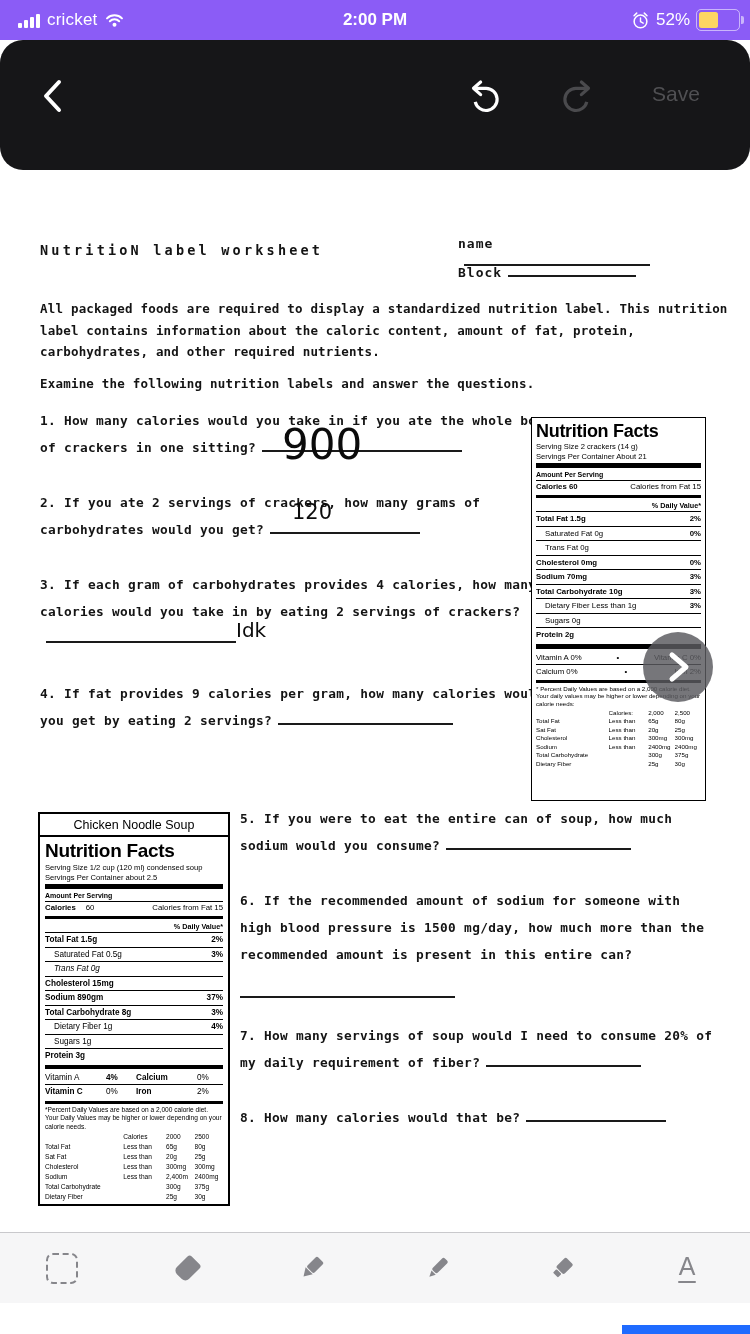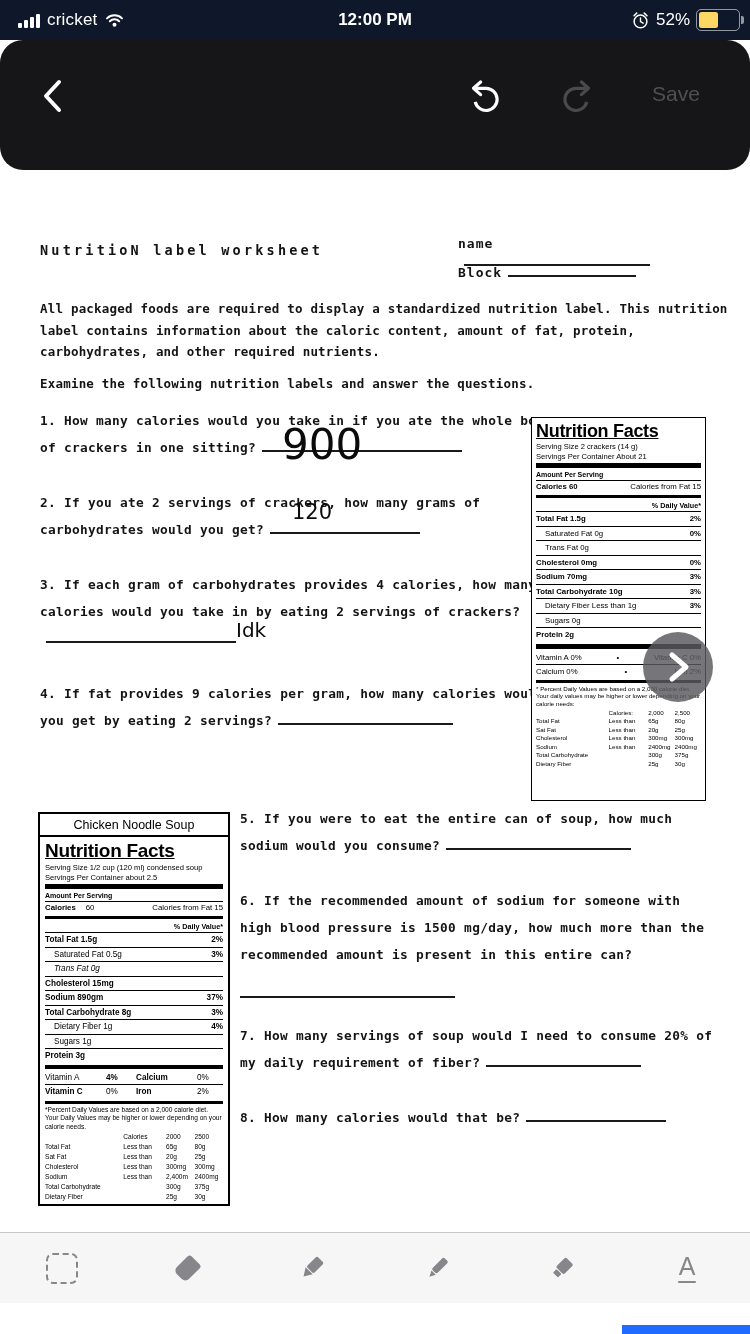--- a/index.html
+++ b/index.html
@@ -1,20 +1,20 @@
 <!DOCTYPE html>
 <html><head>
 <meta charset="utf-8">
 <style>
   html,body{margin:0;padding:0;background:#000;}
   .screen{position:relative;width:750px;height:1334px;background:#fff;overflow:hidden;
           font-family:"Liberation Sans",sans-serif;}
 
   
-  .status-bar{position:absolute;top:0;left:0;width:750px;height:40px;background:#0f172a;color:#fff;}
+  .status-bar{position:absolute;top:0;left:0;width:750px;height:40px;background:#8b5cf6;color:#fff;}
   .sb-left{position:absolute;left:18px;top:0;height:40px;display:flex;align-items:center;gap:7px;}
   .signal{display:flex;align-items:flex-end;gap:2px;height:15px;}
   .signal i{display:block;width:4px;background:#fff;border-radius:1px;}
   .signal i:nth-child(1){height:5px}.signal i:nth-child(2){height:8px}
   .signal i:nth-child(3){height:11px}.signal i:nth-child(4){height:14px}
   .carrier{font-size:17px;letter-spacing:.2px;}
   .sb-time{position:absolute;left:0;right:0;top:0;height:40px;display:flex;align-items:center;justify-content:center;
            font-size:17px;font-weight:700;}
   .sb-right{position:absolute;right:10px;top:0;height:40px;display:flex;align-items:center;gap:6px;}
   .bat-pct{font-size:17px;}
@@ -51,21 +51,21 @@
             background:rgba(90,90,95,.83);border:none;display:flex;align-items:center;justify-content:center;
             cursor:pointer;}
 
   
   .nlabel{position:absolute;background:#fff;border:1px solid #000;color:#000;box-sizing:border-box;
           font-family:"Liberation Sans",sans-serif;}
   .cracker{left:531px;top:247px;width:175px;height:384px;padding:3px 4px;}
   .soup{left:38px;top:642px;width:192px;height:394px;border-width:2px;}
   .soup-header{font-size:12.5px;text-align:center;padding:4px 0 3px;border-bottom:2px solid #000;}
   .soup-inner{padding:2px 5px;}
-  .nf-title{font-weight:700;font-size:18px;line-height:21px;letter-spacing:-.3px;text-decoration:underline;}
+  .nf-title{font-weight:700;font-size:18px;line-height:21px;letter-spacing:-.3px;}
   .soup .nf-title{font-size:19px;line-height:24px;}
   .nf-ss{font-size:7.6px;line-height:9.6px;}
   .bar{background:#000;margin:2px 0;}
   .b7{height:5px}.b4{height:4px}.b3{height:3px}
   .nf-aps{font-size:7px;font-weight:700;line-height:10px;}
   .nf-calrow{display:flex;justify-content:space-between;align-items:flex-end;border-top:1px solid #000;
              font-size:7.8px;line-height:12px;}
   .nf-dvh{text-align:right;font-size:7.2px;font-weight:700;line-height:11px;}
   .nf-row{display:flex;justify-content:space-between;border-top:1px solid #000;font-size:7.8px;line-height:13.5px;}
   .soup .nf-row{font-size:8.2px;line-height:13.5px;}
@@ -116,21 +116,21 @@
           <i></i>
           <i></i>
         </span>
       <span class="carrier">cricket</span>
       <svg width="19" height="14" viewBox="0 0 16 12">
         <path d="M1.6 4.6 a9.2 9.2 0 0 1 12.8 0" fill="none" stroke="#fff" stroke-width="1.7" stroke-linecap="round"></path>
         <path d="M4 7.1 a5.6 5.6 0 0 1 8 0" fill="none" stroke="#fff" stroke-width="1.7" stroke-linecap="round"></path>
         <circle cx="8" cy="10" r="1.7" fill="#fff"></circle>
       </svg>
     </div>
-    <div class="sb-time">12:00 PM</div>
+    <div class="sb-time">2:00 PM</div>
     <div class="sb-right">
       <svg width="19" height="19" viewBox="0 0 20 20">
         <circle cx="10" cy="11" r="6.7" fill="none" stroke="#fff" stroke-width="1.6"></circle>
         <path d="M10 7.2 v4 l2.8 1.6" fill="none" stroke="#fff" stroke-width="1.5" stroke-linecap="round"></path>
         <path d="M3.2 5 L6 2.2 M16.8 5 L14 2.2" fill="none" stroke="#fff" stroke-width="1.6" stroke-linecap="round"></path>
       </svg>
       <span class="bat-pct">52%</span>
       <span class="battery">
           <i class="fill"></i>
           <i class="nub"></i>

